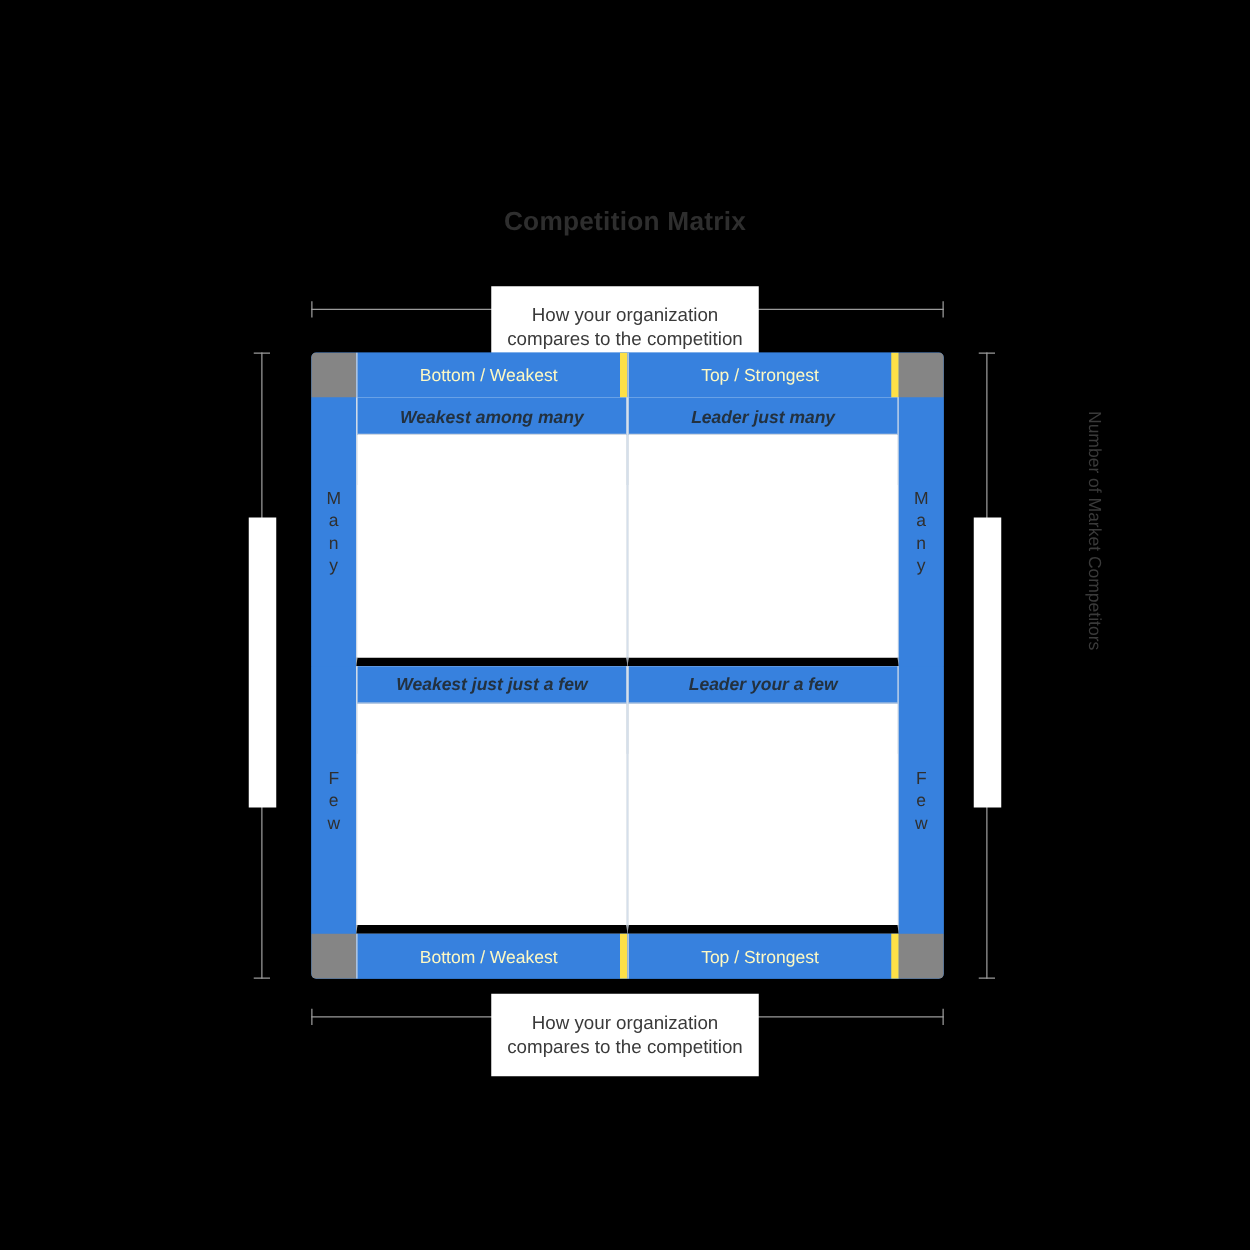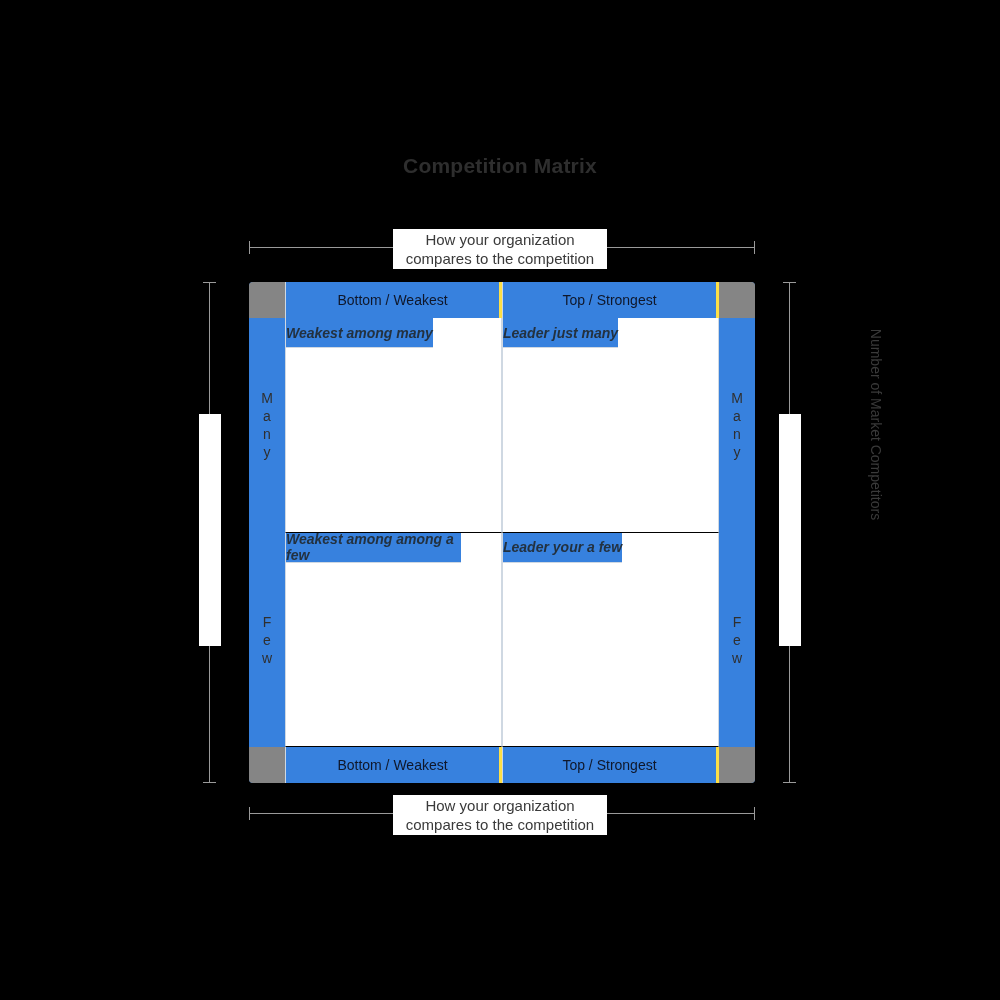--- a/index.html
+++ b/index.html
@@ -12,21 +12,21 @@
     height: 1000px;
     position: relative;
     overflow: hidden;
     font-family: "Liberation Sans", sans-serif;
   }
 
   
   #title {
     position: absolute;
     left: 0;
-    top: 154px;
+    top: 166px;
     width: 1000px;
     text-align: center;
     font-size: 21px;
     font-weight: bold;
     color: #2e2e2e;
     letter-spacing: 0.2px;
   }
 
   
   .caliper-h {
@@ -78,21 +78,21 @@
   .caliper-v .tick.b { bottom: 0; }
 
   
   .axis-label-h {
     position: absolute;
     background: #ffffff;
     color: #3a3a3a;
     font-size: 15px;
     line-height: 19px;
     text-align: center;
-    padding: 1px 3px;
+    padding: 14px 3px;
     white-space: pre-line;
     box-sizing: border-box;
   }
   .axis-label-v {
     position: absolute;
     background: #ffffff;
     color: #3a3a3a;
     font-size: 14px;
     line-height: 17px;
     text-align: center;
@@ -119,27 +119,27 @@
     display: grid;
     grid-template-columns: 36px 1fr 1fr 36px;
     grid-template-rows: 36px 1fr 1fr 36px;
   }
 
   .corner {
     background: #858585;
   }
   .col-head {
     background: #3781de;
-    color: #0f172a;
+    color: #fef9c3;
     font-size: 14px;
     display: flex;
     align-items: center;
     justify-content: center;
     border-left: 1px solid #cfd8e2;
-    border-right: 3px solid #fde047;
+    border-right: 6px solid #fde047;
     box-sizing: border-box;
   }
   .side-head {
     background: #3781de;
     color: #2f2f2f;
     font-size: 14px;
     display: flex;
     align-items: center;
     justify-content: center;
     box-sizing: border-box;
@@ -147,24 +147,25 @@
   .side-head .stack {
     display: flex;
     flex-direction: column;
     align-items: center;
     line-height: 18px;
   }
 
   .quad {
     background: #ffffff;
     display: flex;
+    flex-direction: column;
     box-sizing: border-box;
     border-left: 1px solid #cfd8e2;
     border-right: 1px solid #cfd8e2;
-    border-bottom: 1px solid #000000;
+    border-bottom: 7px solid #000000;
     gap: 40px;
   }
   .quad .quad-title {
     background: #3781de;
     color: #23313f;
     font-size: 14px;
     font-weight: bold;
     font-style: italic;
     height: 30px;
     display: flex;
@@ -250,21 +251,21 @@
   </div>
 
   <div class="side-head">
     <span class="stack">
         <span>F</span>
         <span>e</span>
         <span>w</span>
       </span>
   </div>
   <div class="quad">
-    <div class="quad-title">Weakest among among a few</div>
+    <div class="quad-title">Weakest just just a few</div>
     <div class="quad-body"></div>
   </div>
   <div class="quad">
     <div class="quad-title">Leader your a few</div>
     <div class="quad-body"></div>
   </div>
   <div class="side-head">
     <span class="stack">
         <span>F</span>
         <span>e</span>

